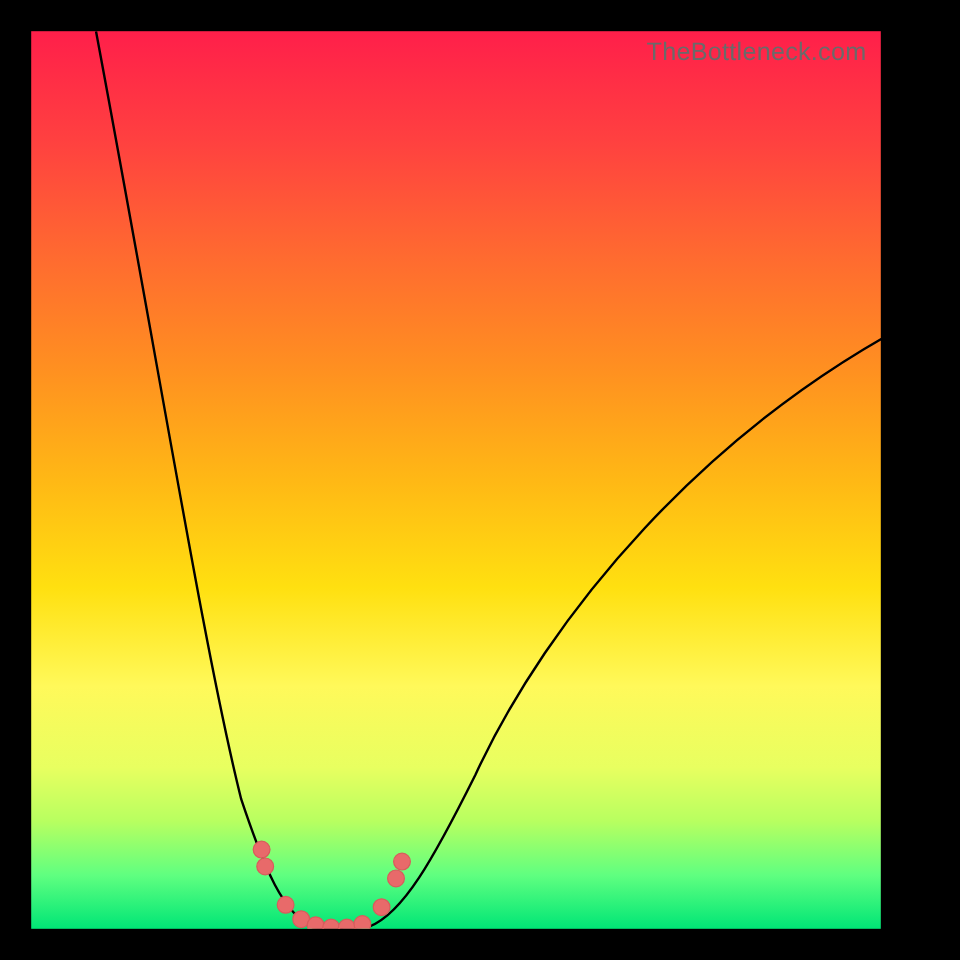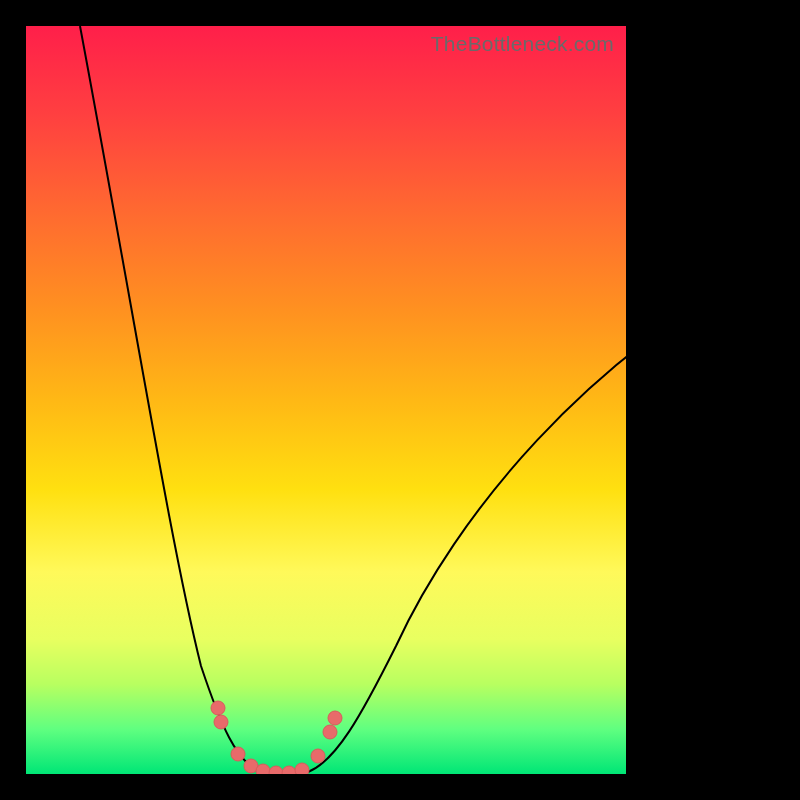--- a/index.html
+++ b/index.html
@@ -8,21 +8,21 @@
     width: 800px;
     height: 800px;
     background: #000;
     overflow: hidden;
     font-family: Arial, Helvetica, sans-serif;
   }
   .frame {
     position: absolute;
     left: 26px;
     top: 26px;
-    width: 600px;
+    width: 708px;
     height: 748px;
     background: linear-gradient(to bottom,
       #ff1f4a 0%,
       #ff4040 12%,
       #ff6a30 25%,
       #ff9120 38%,
       #ffb815 50%,
       #ffe010 62%,
       #fff95a 73%,
       #e8ff60 82%,

